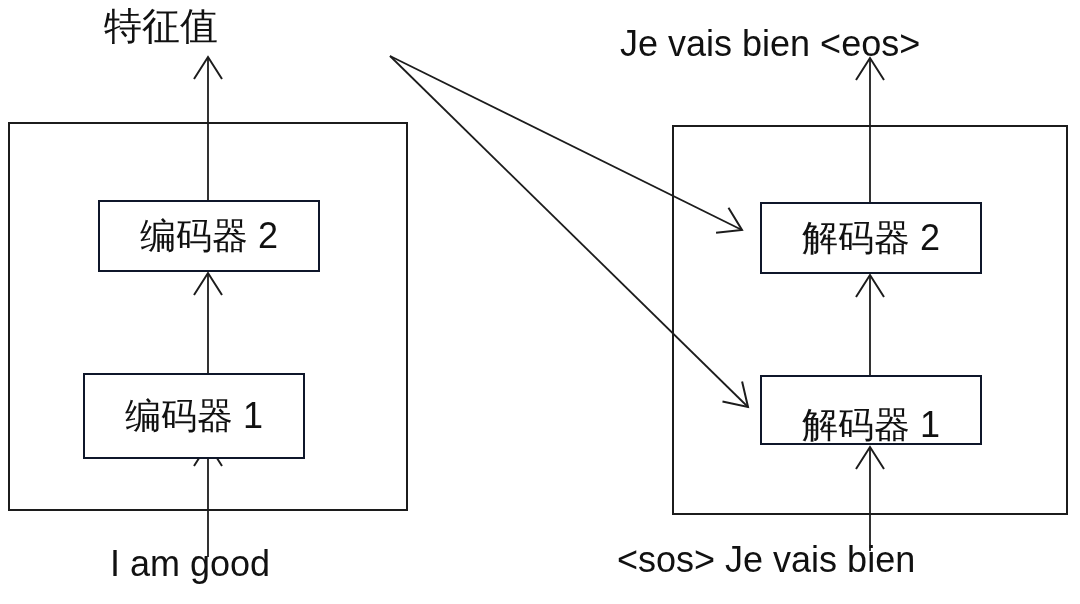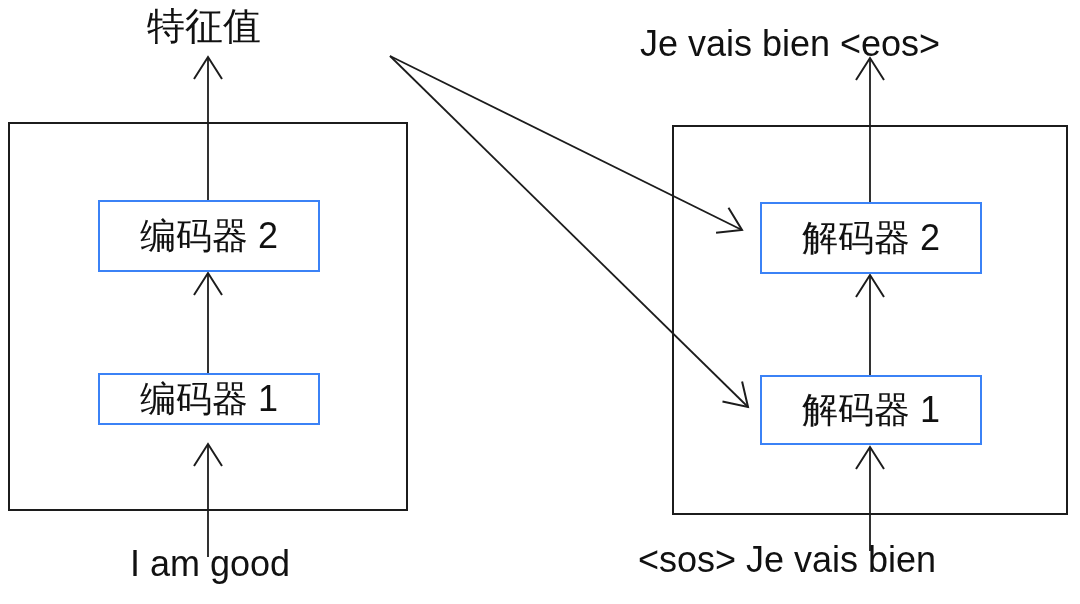--- a/index.html
+++ b/index.html
@@ -36,39 +36,38 @@
     height: 389px;
   }
   .outer-box.decoder {
     left: 672px;
     top: 125px;
     width: 396px;
     height: 390px;
   }
   .block {
     position: absolute;
-    border: 2px solid #3b82f6;
+    border: 2px solid #0f172a;
     background: #ffffff;
     box-sizing: border-box;
     display: flex;
     align-items: center;
     justify-content: center;
     font-size: 36px;
     line-height: 1;
     white-space: nowrap;
   }
   .block.enc2 { left: 98px;  top: 200px; width: 222px; height: 72px; }
-  .block.enc1 { left: 98px;  top: 373px; width: 222px; height: 52px; }
+  .block.enc1 { left: 83px;  top: 373px; width: 222px; height: 86px; }
   .block.dec2 { left: 760px; top: 202px; width: 222px; height: 72px; }
-  .block.dec1 { left: 760px; top: 375px; width: 222px; height: 70px; }
+  .block.dec1 { left: 760px; top: 375px; width: 222px; height: 70px; align-items: flex-end; }
   .io-label {
     position: absolute;
     font-size: 36px;
     line-height: 1.1;
-    text-align: center;
     white-space: nowrap;
   }
   .io-label.feature-value  { left: 104px; top: 6px;   width: 200px; font-size: 38px; }
   .io-label.decoder-output { left: 620px; top: 24px;   width: 340px; }
   .io-label.encoder-input  { left: 110px; top: 544px; width: 200px; }
   .io-label.decoder-input  { left: 617px; top: 540px; width: 340px; }
 </style>
 </head>
 <body>
 

